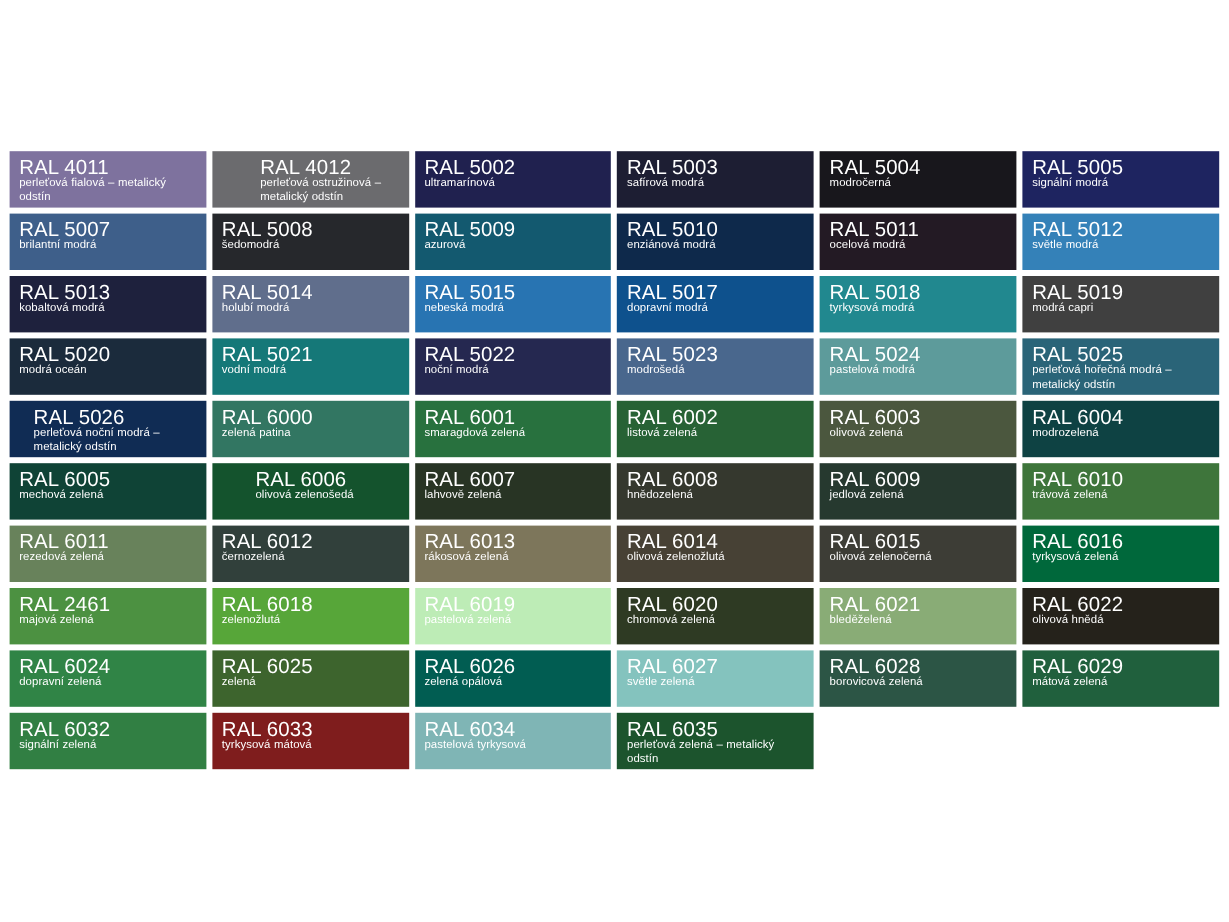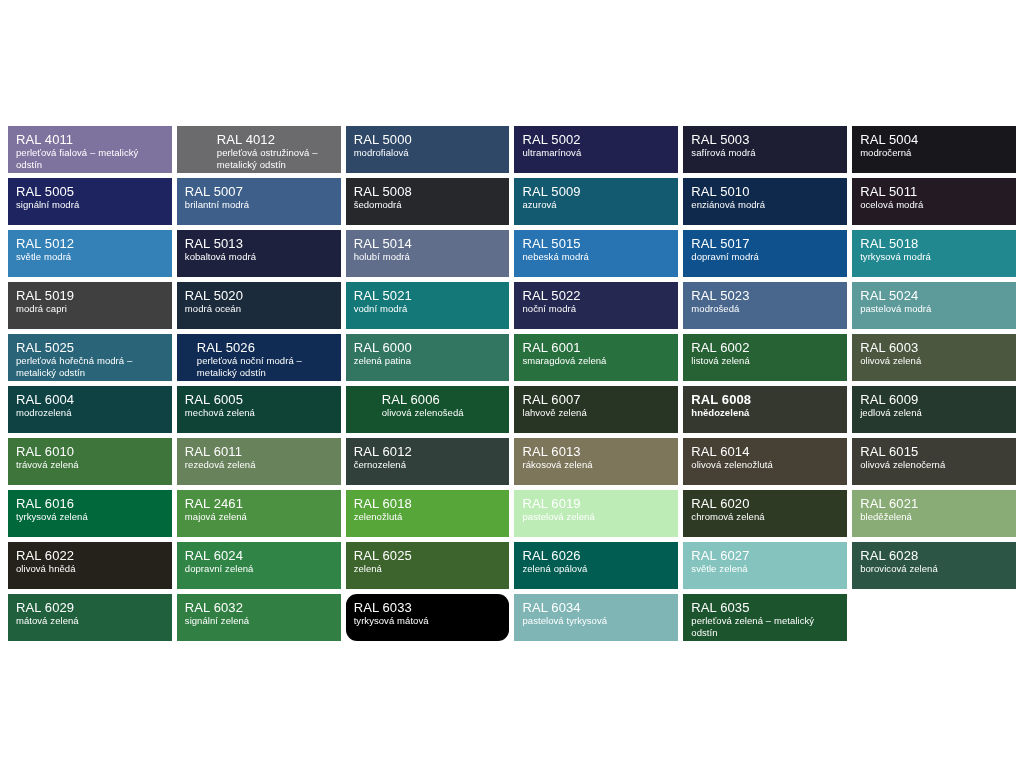--- a/index.html
+++ b/index.html
@@ -32,21 +32,21 @@
     row-gap: 5px;
   }
   .swatch {
     position: relative;
     overflow: hidden;
     padding: 7px 8px 0 8px;
     box-sizing: border-box;
   }
   .swatch-code {
     display: block;
-    font-size: 13px;
+    font-size: 17px;
     line-height: 14px;
     letter-spacing: 0.1px;
     white-space: nowrap;
   }
   .swatch-name {
     display: block;
     font-size: 9.5px;
     line-height: 12px;
     letter-spacing: 0.05px;
     word-spacing: 0.2px;
@@ -62,24 +62,20 @@
 <div id="chart-page">
   <div id="swatch-grid">
       <div class="swatch light-text" style="background-color: rgb(126, 114, 158);">
         <span class="swatch-code">RAL 4011</span>
         <span class="swatch-name">perleťová fialová – metalický odstín</span>
       </div>
       <div class="swatch light-text" style="background-color: rgb(107, 107, 110); padding-left: 40px;">
         <span class="swatch-code">RAL 4012</span>
         <span class="swatch-name">perleťová ostružinová – metalický odstín</span>
       </div>
-      <div class="swatch light-text" style="background-color: rgb(47, 72, 104);">
-        <span class="swatch-code">RAL 5000</span>
-        <span class="swatch-name">modrofialová</span>
-      </div>
       <div class="swatch light-text" style="background-color: rgb(32, 33, 79);">
         <span class="swatch-code">RAL 5002</span>
         <span class="swatch-name">ultramarínová</span>
       </div>
       <div class="swatch light-text" style="background-color: rgb(29, 30, 51);">
         <span class="swatch-code">RAL 5003</span>
         <span class="swatch-name">safírová modrá</span>
       </div>
       <div class="swatch light-text" style="background-color: rgb(24, 23, 28);">
         <span class="swatch-code">RAL 5004</span>
@@ -190,21 +186,21 @@
         <span class="swatch-name">mechová zelená</span>
       </div>
       <div class="swatch light-text" style="background-color: #14532d; padding-left: 36px;">
         <span class="swatch-code">RAL 6006</span>
         <span class="swatch-name">olivová zelenošedá</span>
       </div>
       <div class="swatch light-text" style="background-color: rgb(40, 52, 36);">
         <span class="swatch-code">RAL 6007</span>
         <span class="swatch-name">lahvově zelená</span>
       </div>
-      <div class="swatch light-text" style="background-color: rgb(53, 56, 46); font-weight: bold;">
+      <div class="swatch light-text" style="background-color: rgb(53, 56, 46);">
         <span class="swatch-code">RAL 6008</span>
         <span class="swatch-name">hnědozelená</span>
       </div>
       <div class="swatch light-text" style="background-color: rgb(38, 57, 47);">
         <span class="swatch-code">RAL 6009</span>
         <span class="swatch-name">jedlová zelená</span>
       </div>
       <div class="swatch light-text" style="background-color: rgb(62, 117, 59);">
         <span class="swatch-code">RAL 6010</span>
         <span class="swatch-name">trávová zelená</span>
@@ -278,21 +274,21 @@
         <span class="swatch-name">borovicová zelená</span>
       </div>
       <div class="swatch light-text" style="background-color: rgb(32, 96, 61);">
         <span class="swatch-code">RAL 6029</span>
         <span class="swatch-name">mátová zelená</span>
       </div>
       <div class="swatch light-text" style="background-color: rgb(49, 127, 67);">
         <span class="swatch-code">RAL 6032</span>
         <span class="swatch-name">signální zelená</span>
       </div>
-      <div class="swatch light-text" style="background-color: #000000; border-radius: 11px;">
+      <div class="swatch light-text" style="background-color: #7f1d1d;">
         <span class="swatch-code">RAL 6033</span>
         <span class="swatch-name">tyrkysová mátová</span>
       </div>
       <div class="swatch light-text" style="background-color: rgb(127, 181, 181);">
         <span class="swatch-code">RAL 6034</span>
         <span class="swatch-name">pastelová tyrkysová</span>
       </div>
       <div class="swatch light-text" style="background-color: rgb(28, 84, 45);">
         <span class="swatch-code">RAL 6035</span>
         <span class="swatch-name">perleťová zelená – metalický odstín</span>

